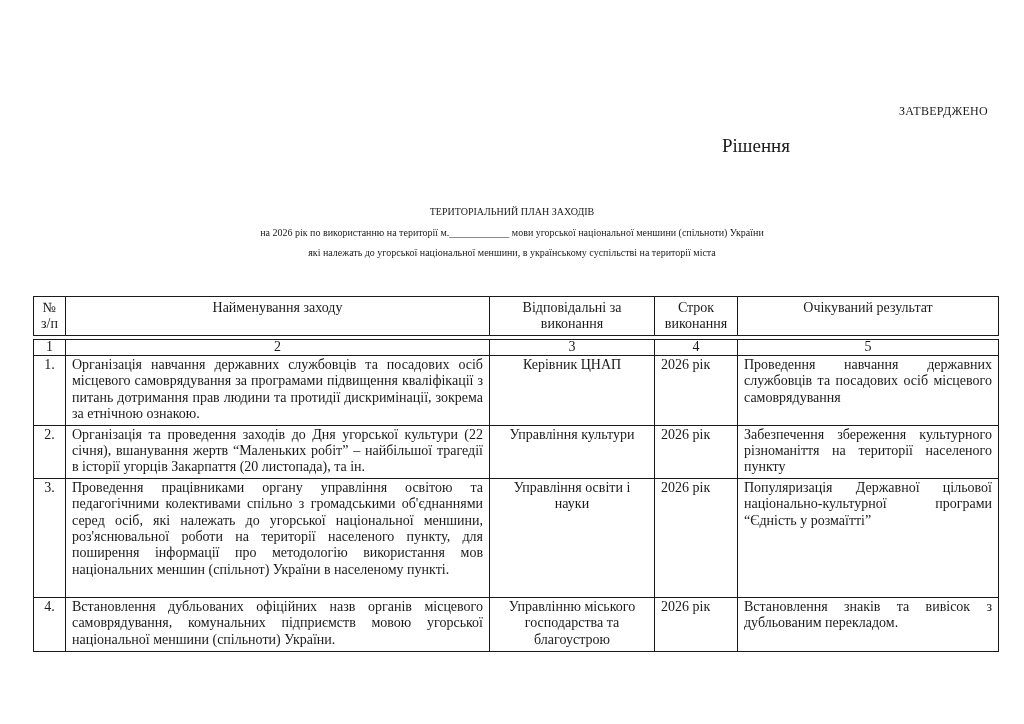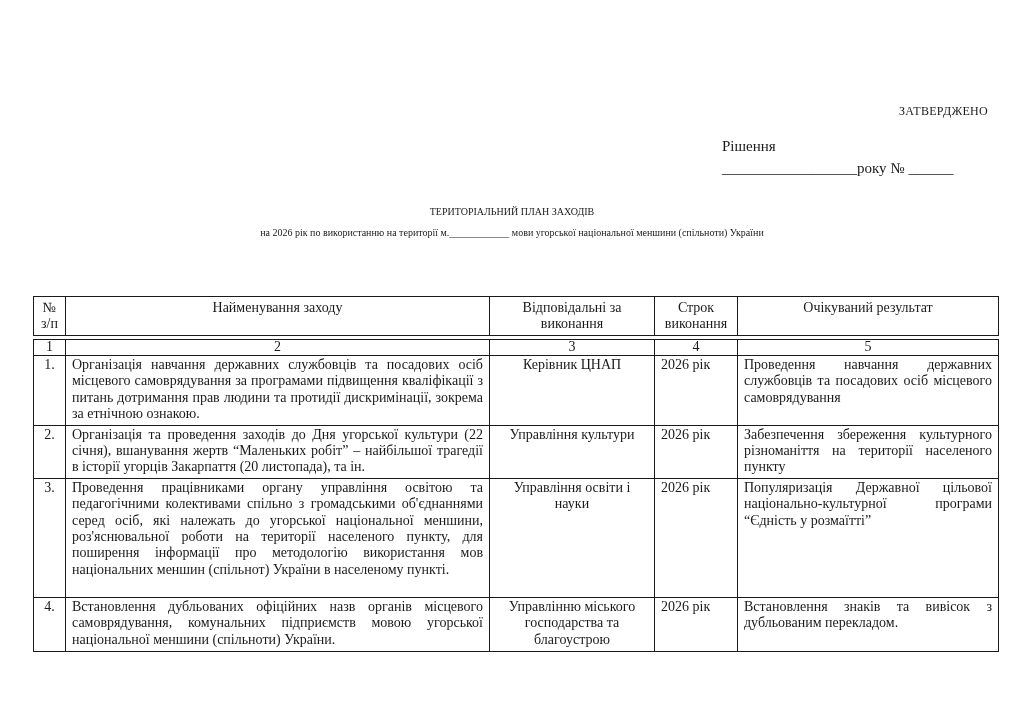--- a/index.html
+++ b/index.html
@@ -13,21 +13,21 @@
     overflow: hidden;
   }
   .page { position: absolute; inset: 0; }
 
   .approved {
     position: absolute; top: 104px; right: 36px;
     font-size: 12px; letter-spacing: 0.3px;
   }
   .decision {
     position: absolute; left: 722px; top: 135px;
-    font-size: 15px; line-height: 22px;
+    font-size: 19px; line-height: 22px;
     white-space: nowrap;
   }
   .title-block {
     position: absolute; left: 0; top: 202px; width: 1024px;
     text-align: center;
     font-size: 10px; line-height: 20.5px;
   }
 
   .tables { position: absolute; left: 33px; top: 296px; width: 965px; }
   table {
@@ -60,26 +60,26 @@
 </style>
 </head>
 <body>
 
 <div class="page">
 
   <div class="approved">ЗАТВЕРДЖЕНО</div>
 
   <div class="decision">
     <div>Рішення</div>
-    <div>__________________року № ______</div>
   </div>
 
   <div class="title-block">
     <div>ТЕРИТОРІАЛЬНИЙ ПЛАН ЗАХОДІВ</div>
     <div>на 2026 рік по використанню на території м.____________ мови угорської національної меншини (спільноти) України</div>
+    <div>які належать до угорської національної меншини, в українському суспільстві на території міста</div>
   </div>
 
   <div class="tables">
     <table class="hdr">
       <colgroup>
         <col style="width:32px">
           <col style="width:424px">
           <col style="width:165px">
           <col style="width:83px">
           <col style="width:261px">

